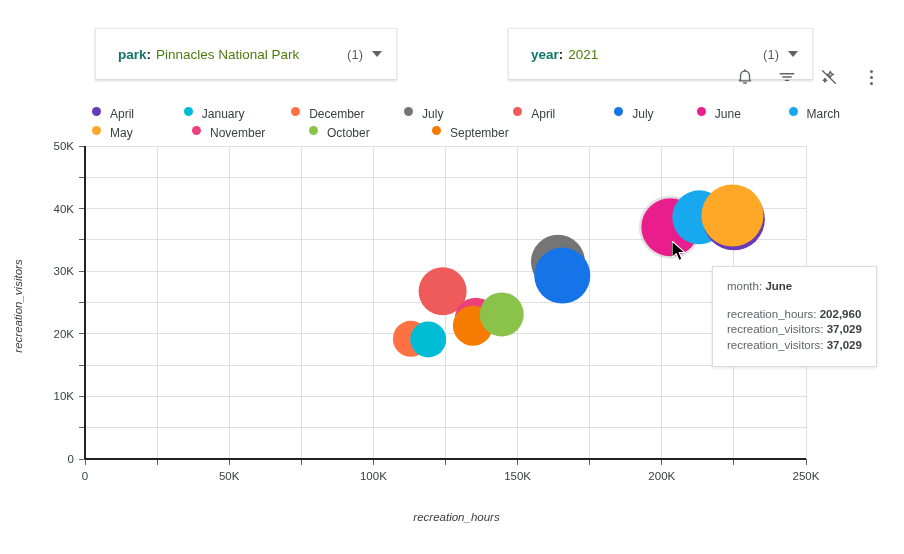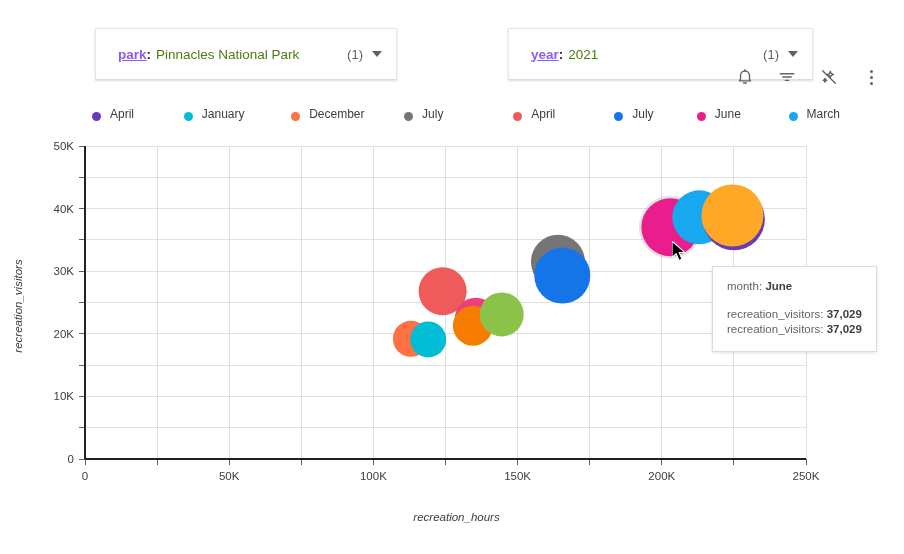--- a/index.html
+++ b/index.html
@@ -32,24 +32,23 @@
     box-sizing: border-box;
     display: flex;
     align-items: center;
     padding: 0 14px 0 22px;
   }
   #filter-park { left: 95px; top: 28px; width: 302px; height: 52px; }
   #filter-year { left: 508px; top: 28px; width: 305px; height: 52px; }
 
   .filter-label {
     font-size: 13.5px;
-    color: #8b5cf6;
+    color: #0f766e;
     font-weight: 700;
     white-space: nowrap;
-    text-decoration: underline;
   }
   .filter-colon {
     font-size: 13.5px;
     color: #202124;
     font-weight: 700;
   }
   .filter-value {
     font-size: 13.5px;
     color: #4d7c0f;
     margin-left: 5px;
@@ -106,21 +105,21 @@
     top: 104px;
     width: 770px;
   }
   .legend-row {
     display: flex;
     align-items: center;
     height: 19px;
   }
   .legend-item {
     display: flex;
-    align-items: flex-end;
+    align-items: flex-start;
     font-size: 12px;
     color: #3c4043;
   }
   .legend-dot {
     width: 9px; height: 9px;
     border-radius: 50%;
     margin-right: 9px;
     flex: none;
   }
 
@@ -268,20 +267,38 @@
     <span class="legend-item" style="width:100px">
       <span class="legend-dot" style="background:#E91E8C"></span>
       <span>June</span>
     </span>
     <span class="legend-item" style="width:80px">
       <span class="legend-dot" style="background:#18A8EF"></span>
       <span>March</span>
     </span>
   </div>
 
+  <div class="legend-row">
+    <span class="legend-item" style="width:100px">
+      <span class="legend-dot" style="background:#FFA726"></span>
+      <span>May</span>
+    </span>
+    <span class="legend-item" style="width:117px">
+      <span class="legend-dot" style="background:#EC407A"></span>
+      <span>November</span>
+    </span>
+    <span class="legend-item" style="width:123px">
+      <span class="legend-dot" style="background:#8BC34A"></span>
+      <span>October</span>
+    </span>
+    <span class="legend-item" style="width:119px">
+      <span class="legend-dot" style="background:#F57C00"></span>
+      <span>September</span>
+    </span>
+  </div>
 
 </div>
 
 <div id="chart-area">
   <svg id="plot-svg" width="904" height="554">
     <g id="gridlines">
         <line x1="157.10000000000002" y1="146" x2="157.10000000000002" y2="459" stroke="#e0e0e0" stroke-width="1" shape-rendering="crispEdges"></line>
         <line x1="229.20000000000002" y1="146" x2="229.20000000000002" y2="459" stroke="#e0e0e0" stroke-width="1" shape-rendering="crispEdges"></line>
         <line x1="301.29999999999995" y1="146" x2="301.29999999999995" y2="459" stroke="#e0e0e0" stroke-width="1" shape-rendering="crispEdges"></line>
         <line x1="373.40000000000003" y1="146" x2="373.40000000000003" y2="459" stroke="#e0e0e0" stroke-width="1" shape-rendering="crispEdges"></line>
@@ -364,20 +381,24 @@
 
 <div class="axis-title" id="xaxis-title">recreation_hours</div>
 <div class="axis-title" id="yaxis-title">recreation_visitors</div>
 
 <div id="tooltip">
   <div class="tt-head">
     <span>month:</span>
     <b>June</b>
   </div>
   <div>
+    <span>recreation_hours:</span>
+    <b>202,960</b>
+  </div>
+  <div>
     <span>recreation_visitors:</span>
     <b>37,029</b>
   </div>
   <div>
     <span>recreation_visitors:</span>
     <b>37,029</b>
   </div>
 </div>
 
 <div id="cursor">

